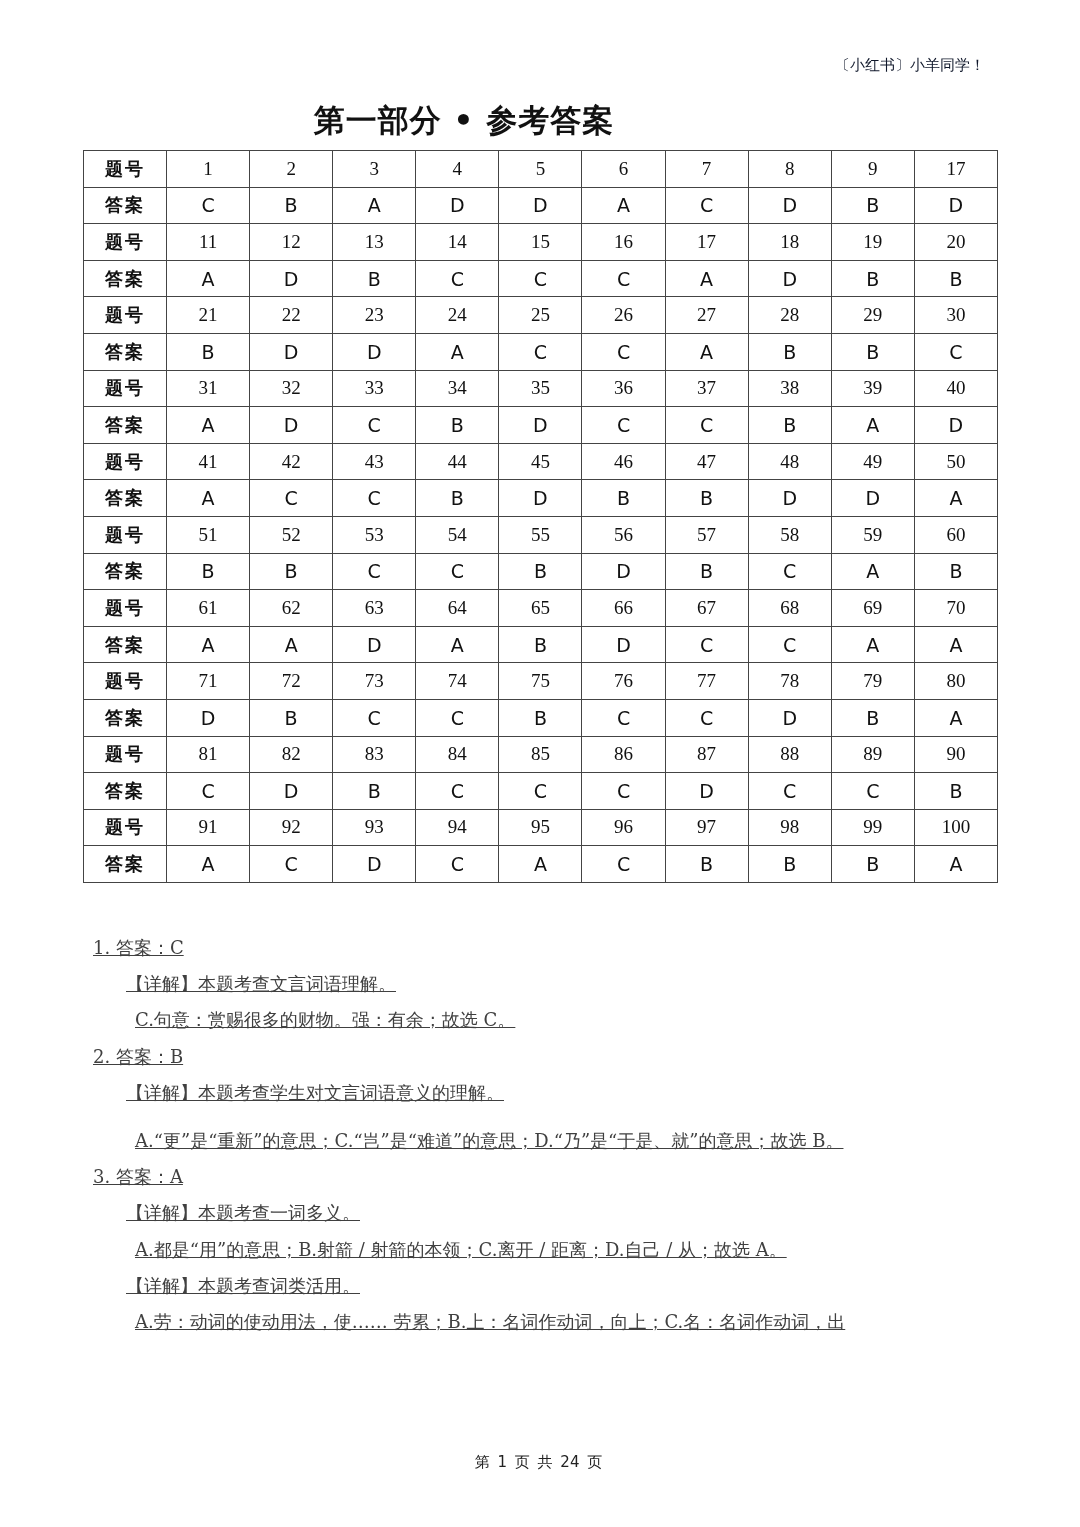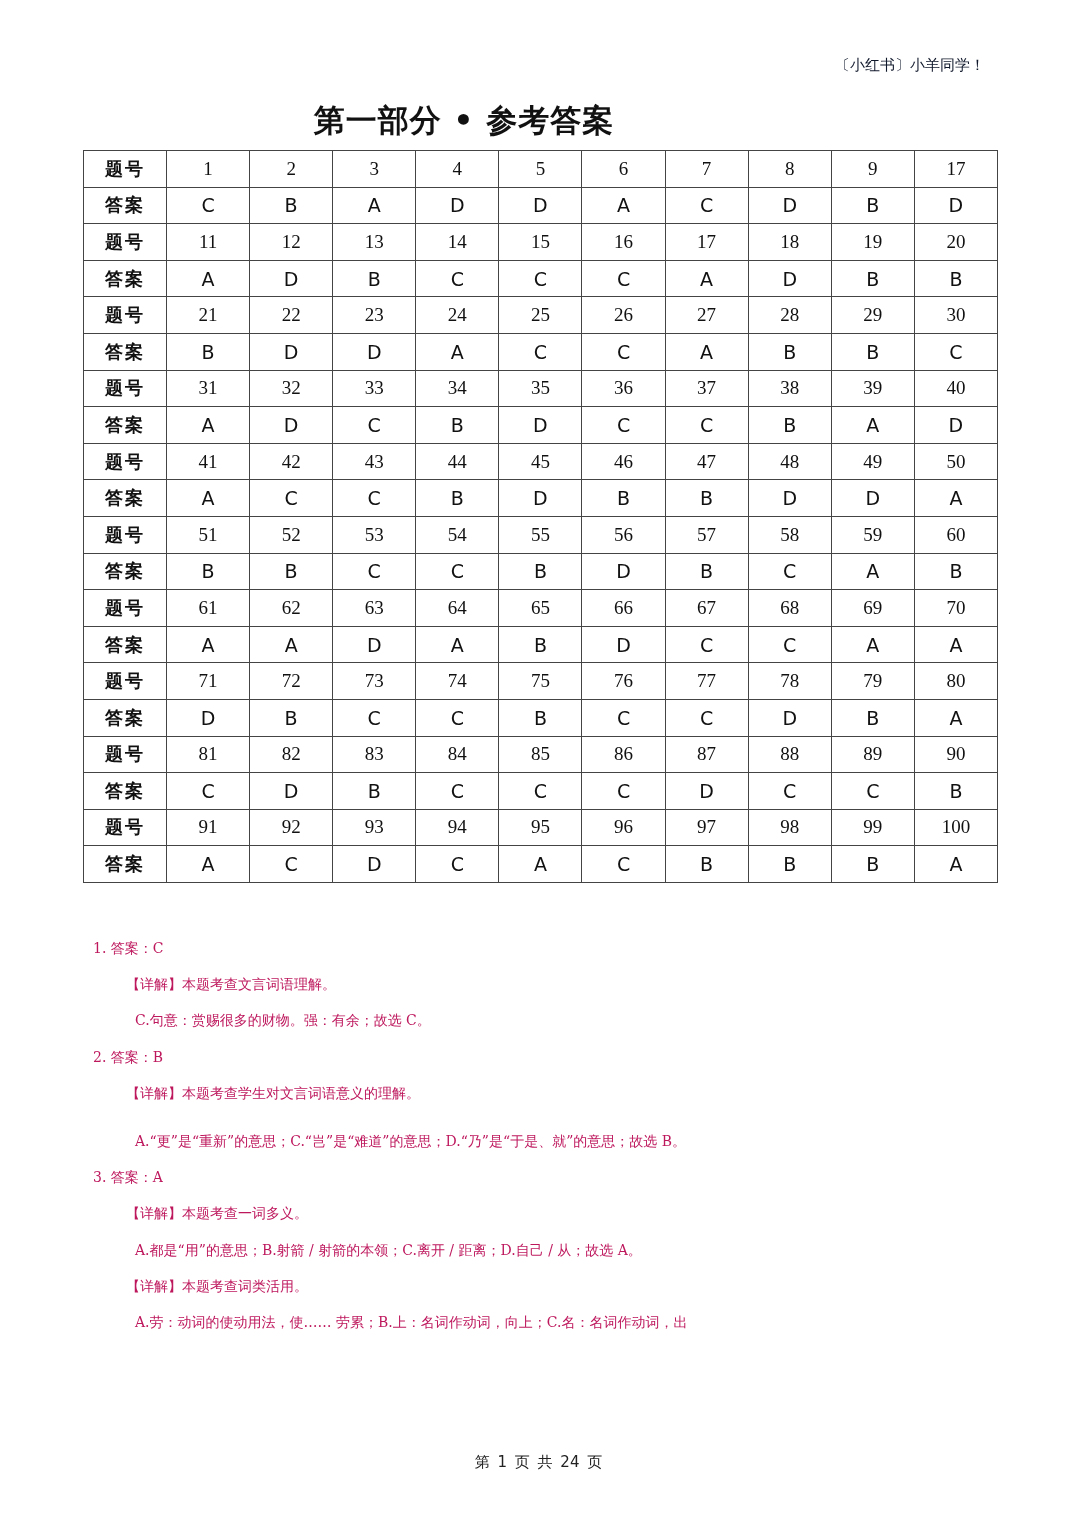--- a/index.html
+++ b/index.html
@@ -4,21 +4,21 @@
 <style>
   html, body { margin: 0; padding: 0; background: #ffffff; }
   body { width: 1080px; height: 1527px; position: relative; overflow: hidden; color: #111; font-family: "DejaVu Serif", serif; }
   .header-note { position: absolute; top: 56px; right: 95px; font-family: "DejaVu Sans", sans-serif; font-size: 15px; color: #0f172a; }
   .title { position: absolute; top: 100px; left: 0; width: 928px; text-align: center; font-family: "DejaVu Sans", sans-serif; font-weight: bold; font-size: 31px; letter-spacing: 1px; color: #111; }
   table.answers { position: absolute; top: 150px; left: 83px; width: 915px; border-collapse: collapse; table-layout: fixed; }
   table.answers td { border: 1.5px solid #444; height: 35.6px; padding: 0; text-align: center; vertical-align: middle; }
   table.answers td.rowlabel { width: 82px; font-family: Liberation Sans, sans-serif; font-weight: bold; font-size: 18px; letter-spacing: 2px; }
   table.answers tr.num td.cell { font-family: "Liberation Serif", serif; font-size: 19px; }
   table.answers tr.ans td.cell { font-family: "DejaVu Sans", sans-serif; font-size: 19px; }
-  .explain { position: absolute; top: 930px; left: 93px; width: 900px; font-family: "DejaVu Serif", serif; font-size: 14px; color: #be185d; }
+  .explain { position: absolute; top: 930px; left: 93px; width: 900px; font-family: "DejaVu Serif", serif; font-size: 18px; color: #404040; text-decoration: underline; }
   .explain p { margin: 0; line-height: 36.2px; white-space: nowrap; }
   .explain p.indent { padding-left: 33px; }
   .explain p.wrap { white-space: normal; text-align: justify; padding-left: 0; text-indent: 42px; margin-top: 12px; }
   .explain p.sub { padding-left: 42px; }
   .footer { position: absolute; top: 1453px; left: 0; width: 1077px; text-align: center; font-family: "DejaVu Sans", sans-serif; font-size: 15px; color: #222; word-spacing: 3px; }
 </style>
 </head>
 <body>
 
 <div class="header-note">〔小红书〕小羊同学！</div>

